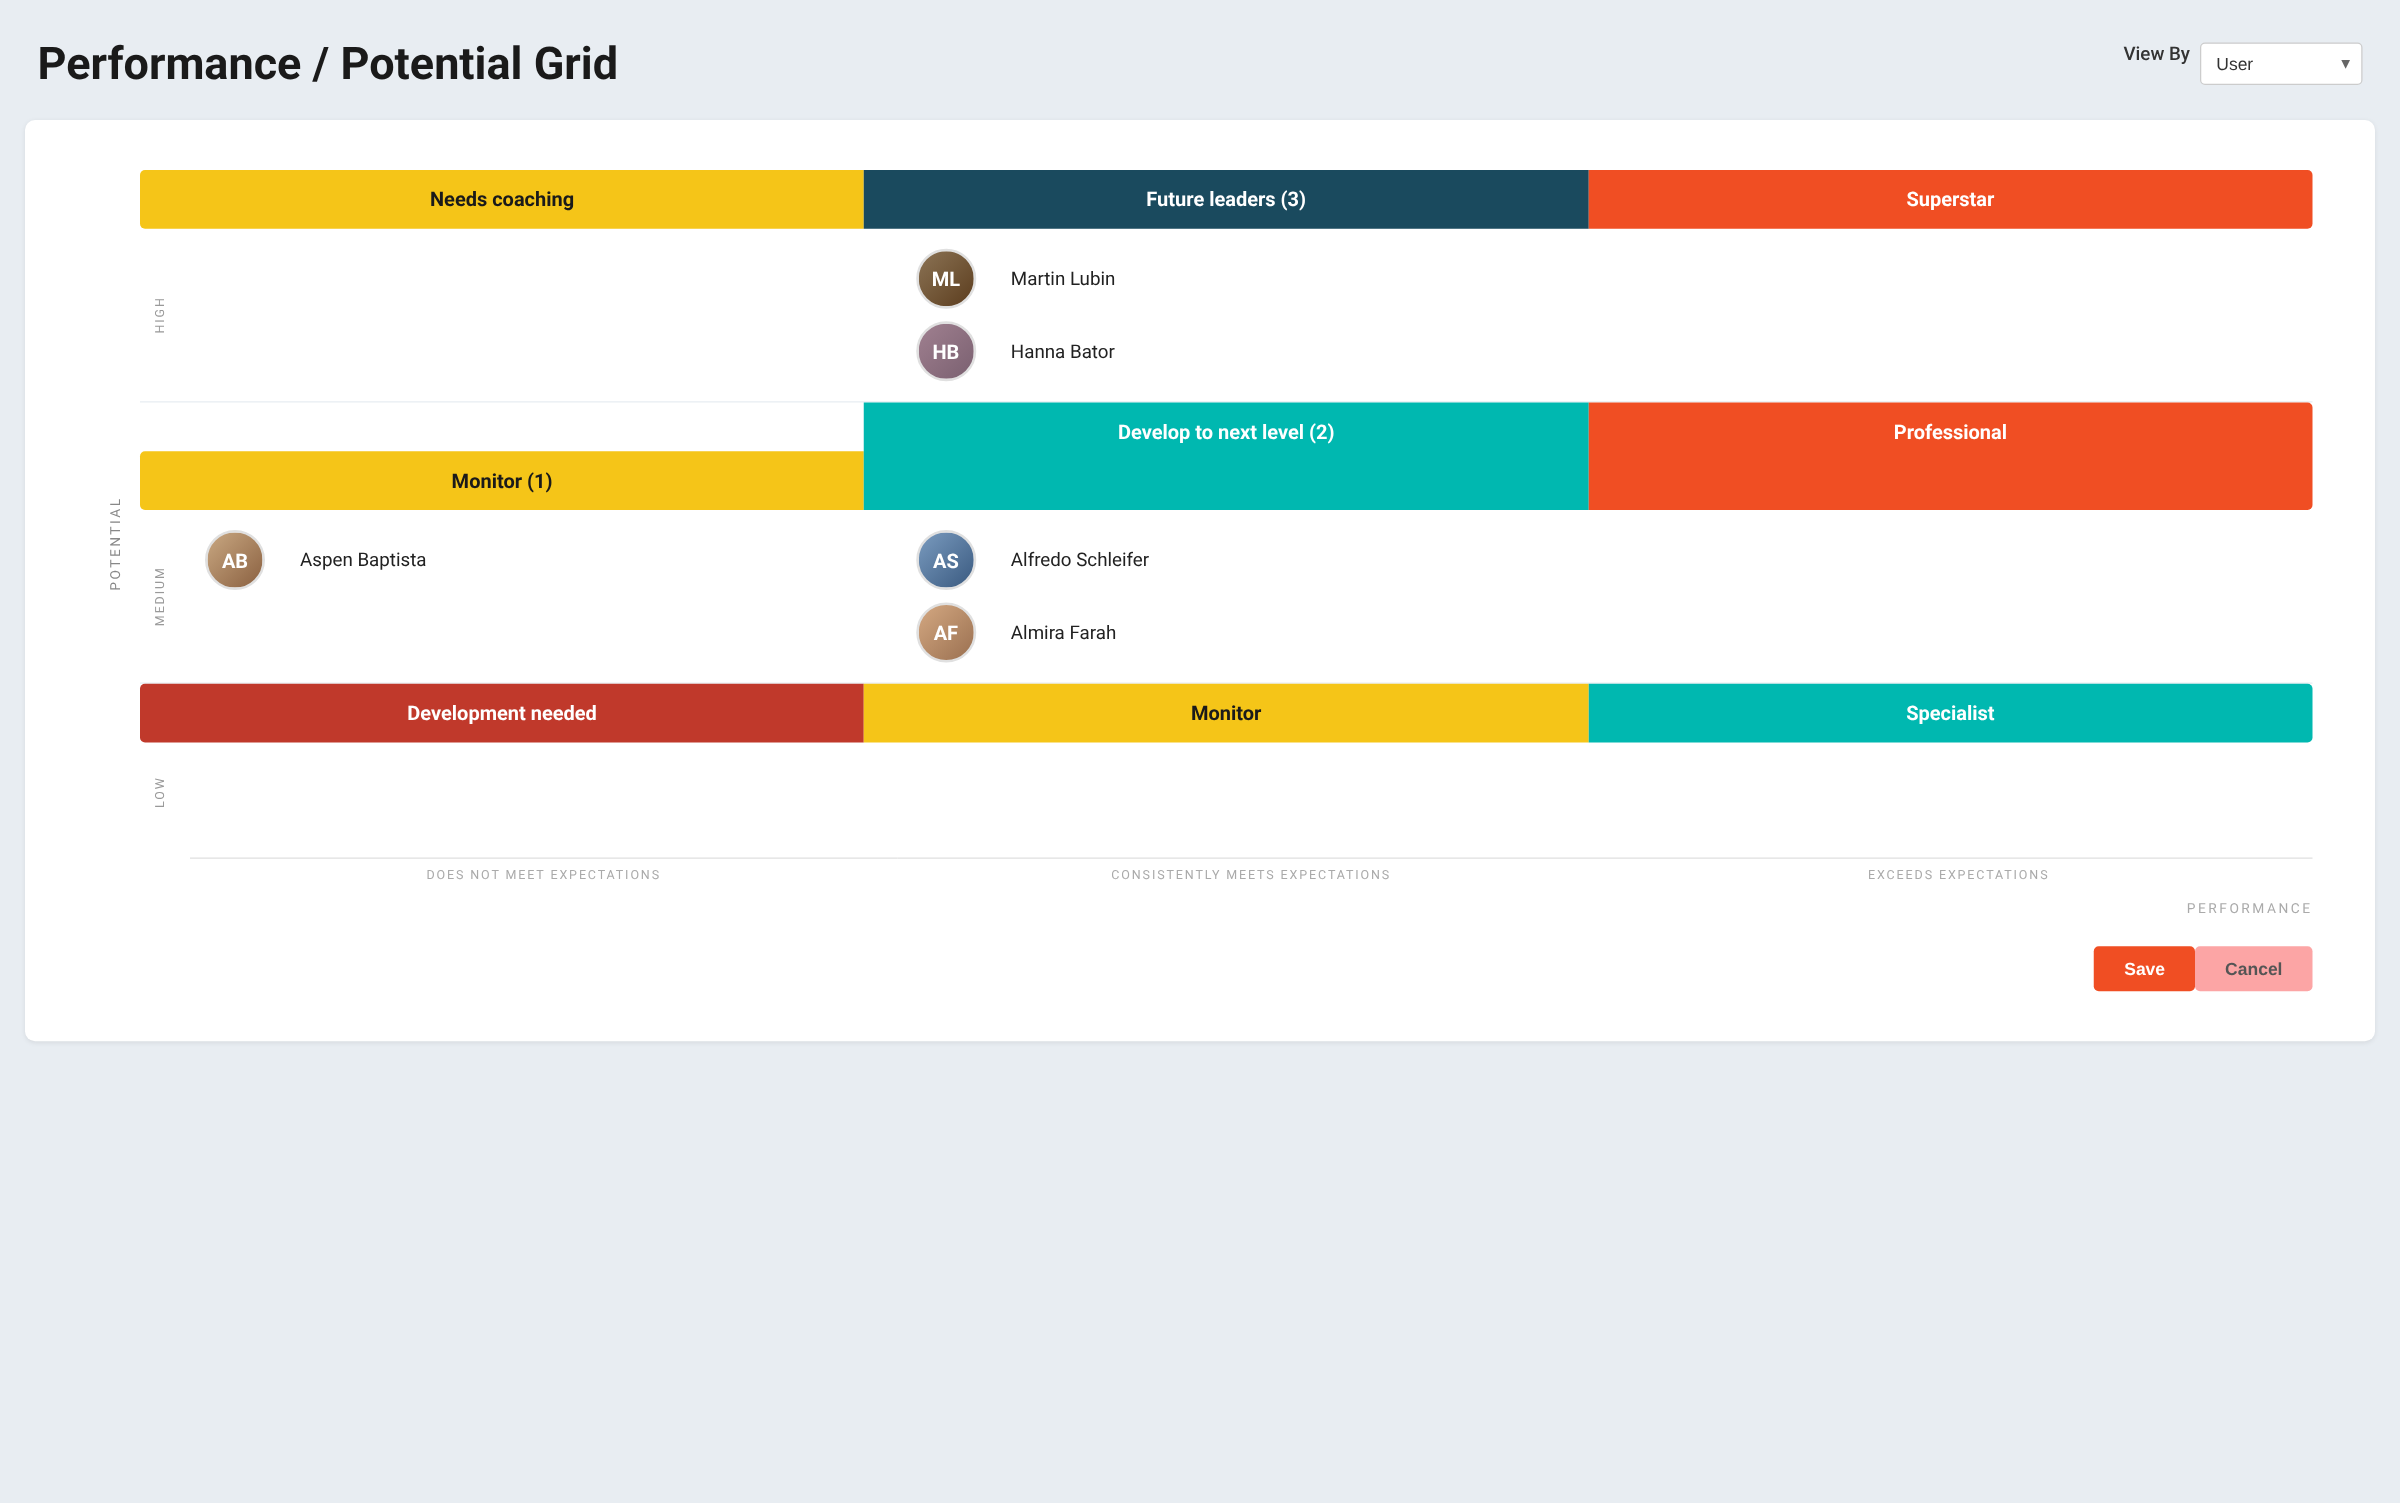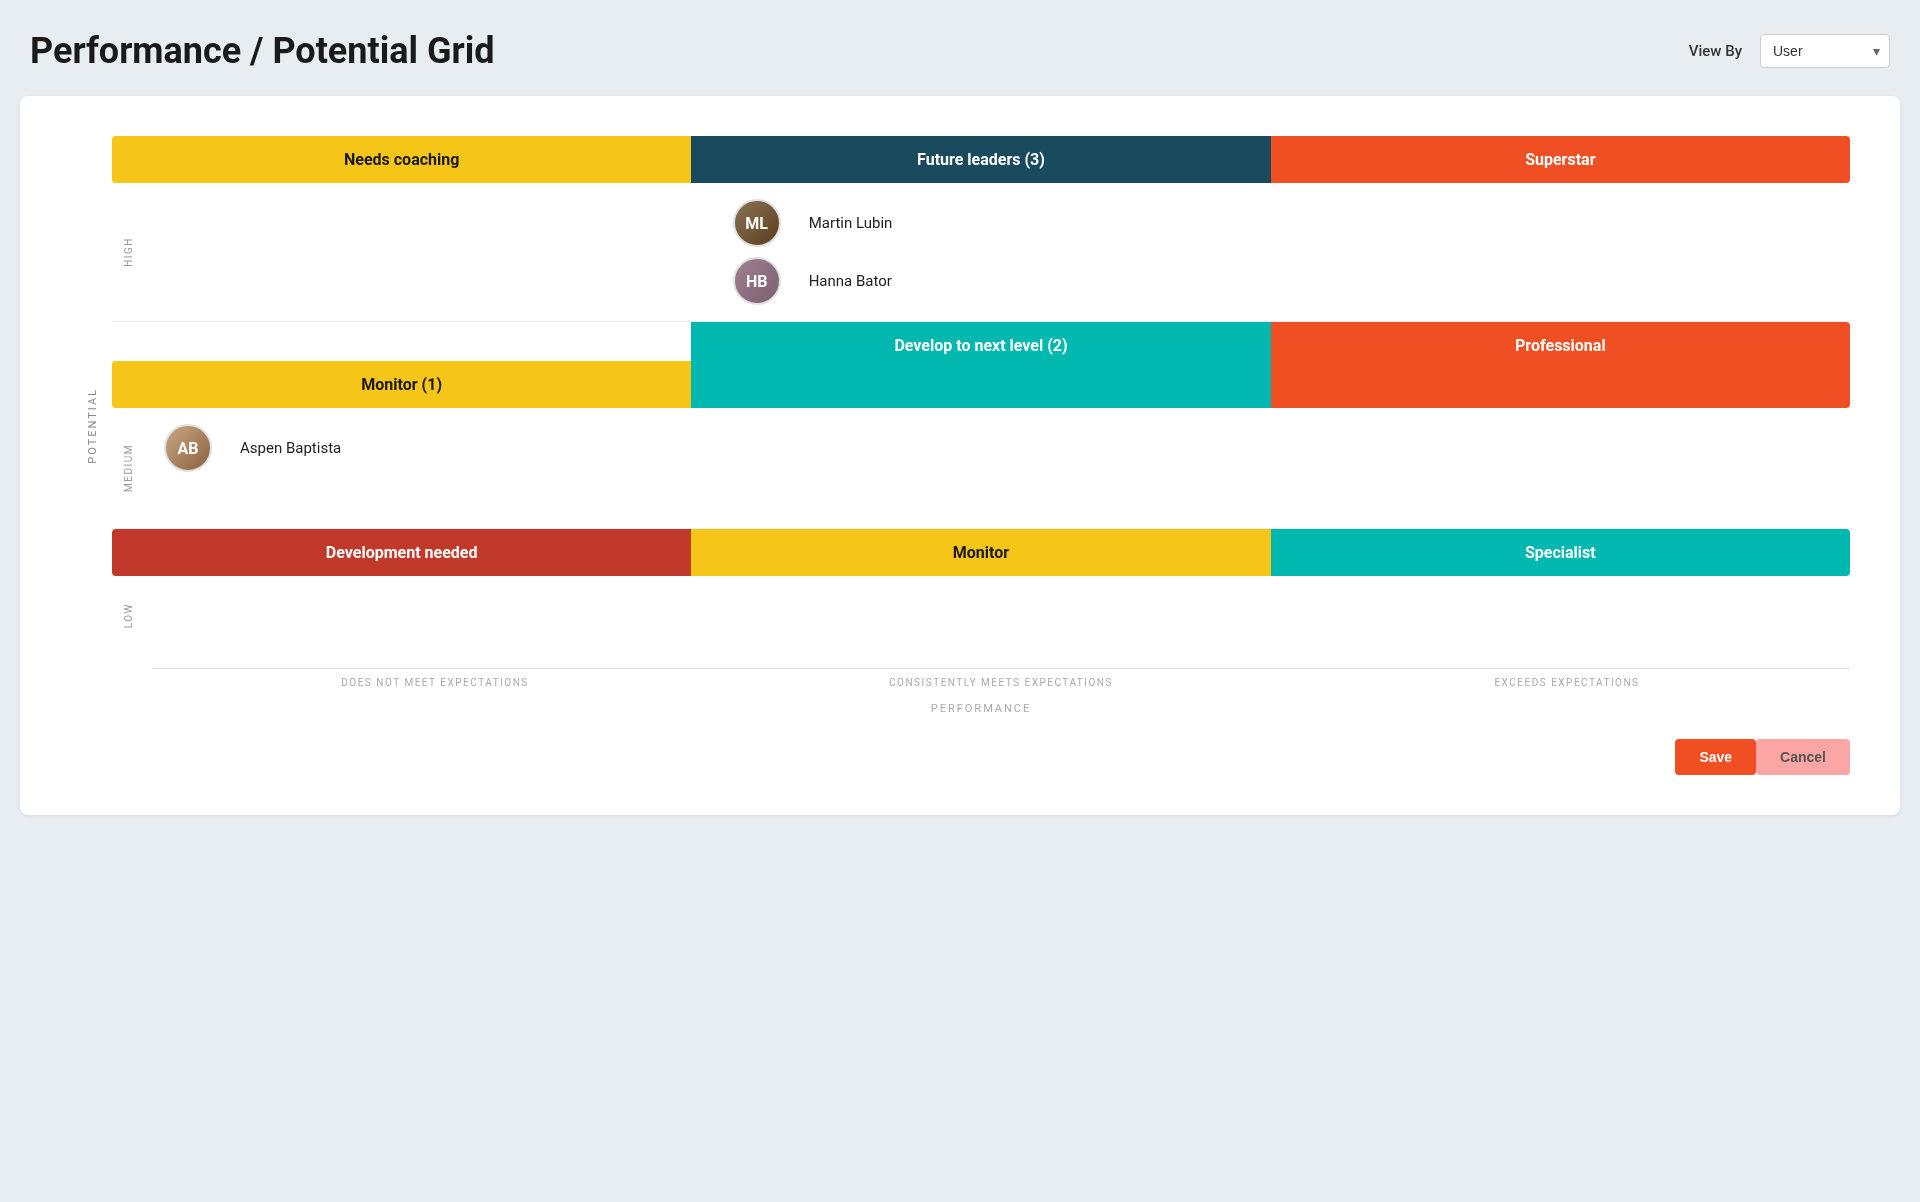--- a/index.html
+++ b/index.html
@@ -23,22 +23,21 @@
       margin-bottom: 24px;
       padding: 0 10px;
     }
     .page-title {
       font-size: 36px;
       font-weight: 700;
       color: #1a1a1a;
     }
     .view-by-container {
       display: flex;
-      align-items: center;
-      gap: 18px;
+      gap: 8px;
     }
     .view-by-label {
       font-size: 15px;
       color: #333;
       font-weight: 500;
     }
     .view-by-select {
       border: 1px solid #ccc;
       border-radius: 4px;
       padding: 8px 36px 8px 12px;
@@ -179,21 +178,21 @@
       flex: 1;
       text-align: center;
       font-size: 10px;
       letter-spacing: 1.5px;
       color: #aaa;
       text-transform: uppercase;
       padding-top: 8px;
       border-top: 1px solid #e0e0e0;
     }
     .x-axis-bottom-label {
-      text-align: center;
+      text-align: right;
       font-size: 11px;
       letter-spacing: 2px;
       color: #aaa;
       text-transform: uppercase;
       margin-top: 14px;
     }
     .footer-buttons {
       display: flex;
       justify-content: flex-end;
       margin-top: 24px;
@@ -302,20 +301,30 @@
               <div class="row-side-label">
                 <span>MEDIUM</span>
               </div>
               <div class="row-content-cell">
                 <div class="person-entry">
                   <div class="avatar-circle" style="background: linear-gradient(135deg, #c9a882, #8a6040);">AB</div>
                   <span class="person-name">Aspen Baptista</span>
                 </div>
               </div>
               <div class="row-content-cell">
+                <div class="person-entry">
+                  <div class="avatar-circle" style="background: linear-gradient(135deg, #7a9bbf, #3a5a80);">AS</div>
+                  <span class="person-name">Alfredo Schleifer</span>
+                </div>
+                <div class="person-entry">
+                  <div class="avatar-circle" style="background: linear-gradient(135deg, #d4a882, #9a7050);">AF</div>
+                  <span class="person-name">Almira Farah</span>
+                </div>
+              </div>
+              <div class="row-content-cell">
                 
               </div>
             </div>
           </div>
 
           <div class="row-separator"></div>
 
           <div class="grid-row">
             <div class="row-header">
               <div class="cell-header" style="background:#c0392b; color:#fff;">Development needed</div>

